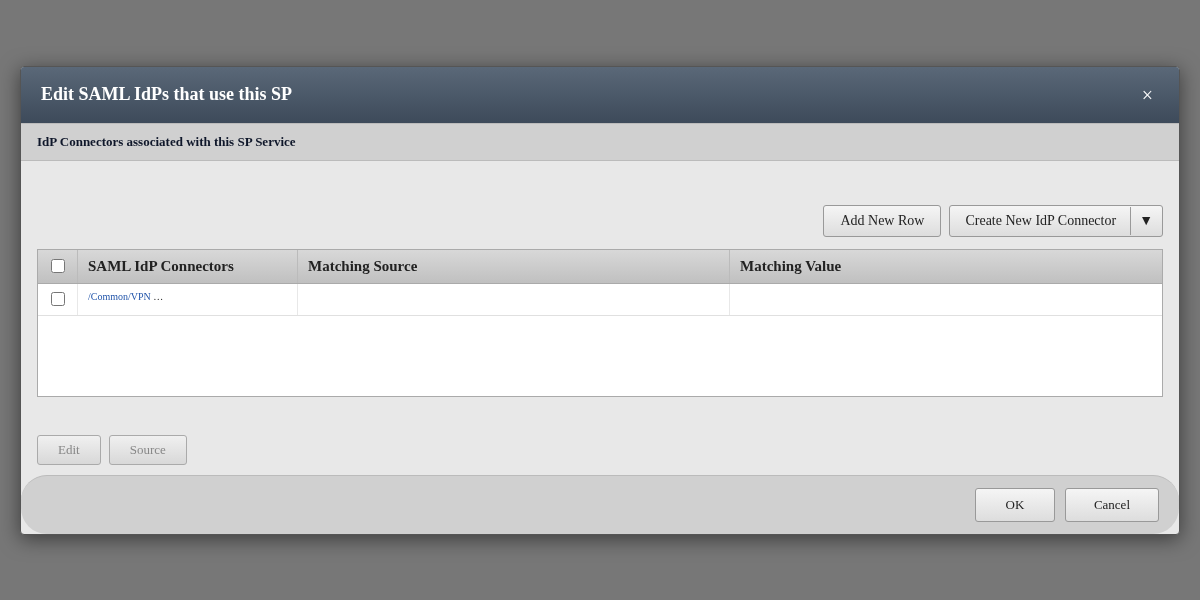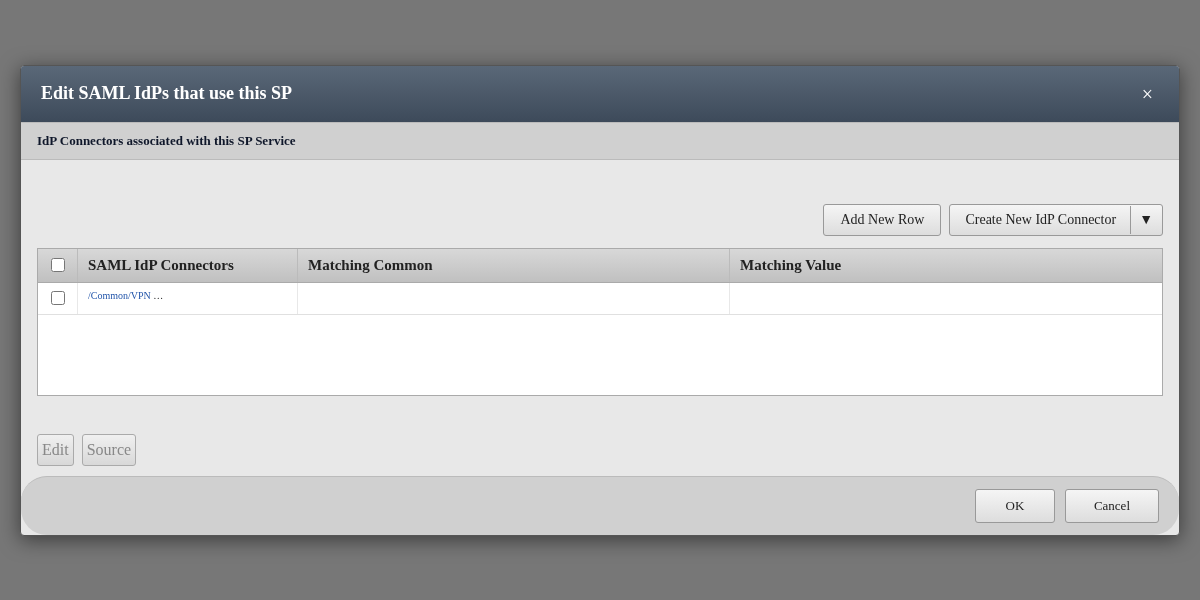--- a/index.html
+++ b/index.html
@@ -191,22 +191,22 @@
     .action-buttons {
       display: flex;
       gap: 8px;
       padding: 10px 16px;
     }
 
     .btn-disabled {
       background: linear-gradient(180deg, #f0f0f0 0%, #d8d8d8 100%);
       border: 1px solid #aaa;
       border-radius: 3px;
-      padding: 6px 4px;
-      font-size: 16px;
+      padding: 6px 20px;
+      font-size: 13px;
       color: #888;
       cursor: default;
       text-align: center;
     }
 
     .dialog-footer {
       background: #d0d0d0;
       border-top: 1px solid #bbb;
       padding: 12px 20px;
       display: flex;
@@ -257,21 +257,21 @@
           </button>
         </div>
 
         <div class="table-container">
 
           <div class="table-header">
             <div class="table-header-checkbox">
               <input type="checkbox" style="">
             </div>
             <div class="table-header-cell">SAML IdP Connectors</div>
-            <div class="table-header-cell">Matching Common</div>
+            <div class="table-header-cell">Matching Source</div>
             <div class="table-header-cell">Matching Value</div>
           </div>
 
           <div class="table-row">
             <div class="table-cell-checkbox">
               <input type="checkbox" style="">
             </div>
             <div class="table-cell">
               <a href="#">/Common/VPN</a><span> …</span>
             </div>

